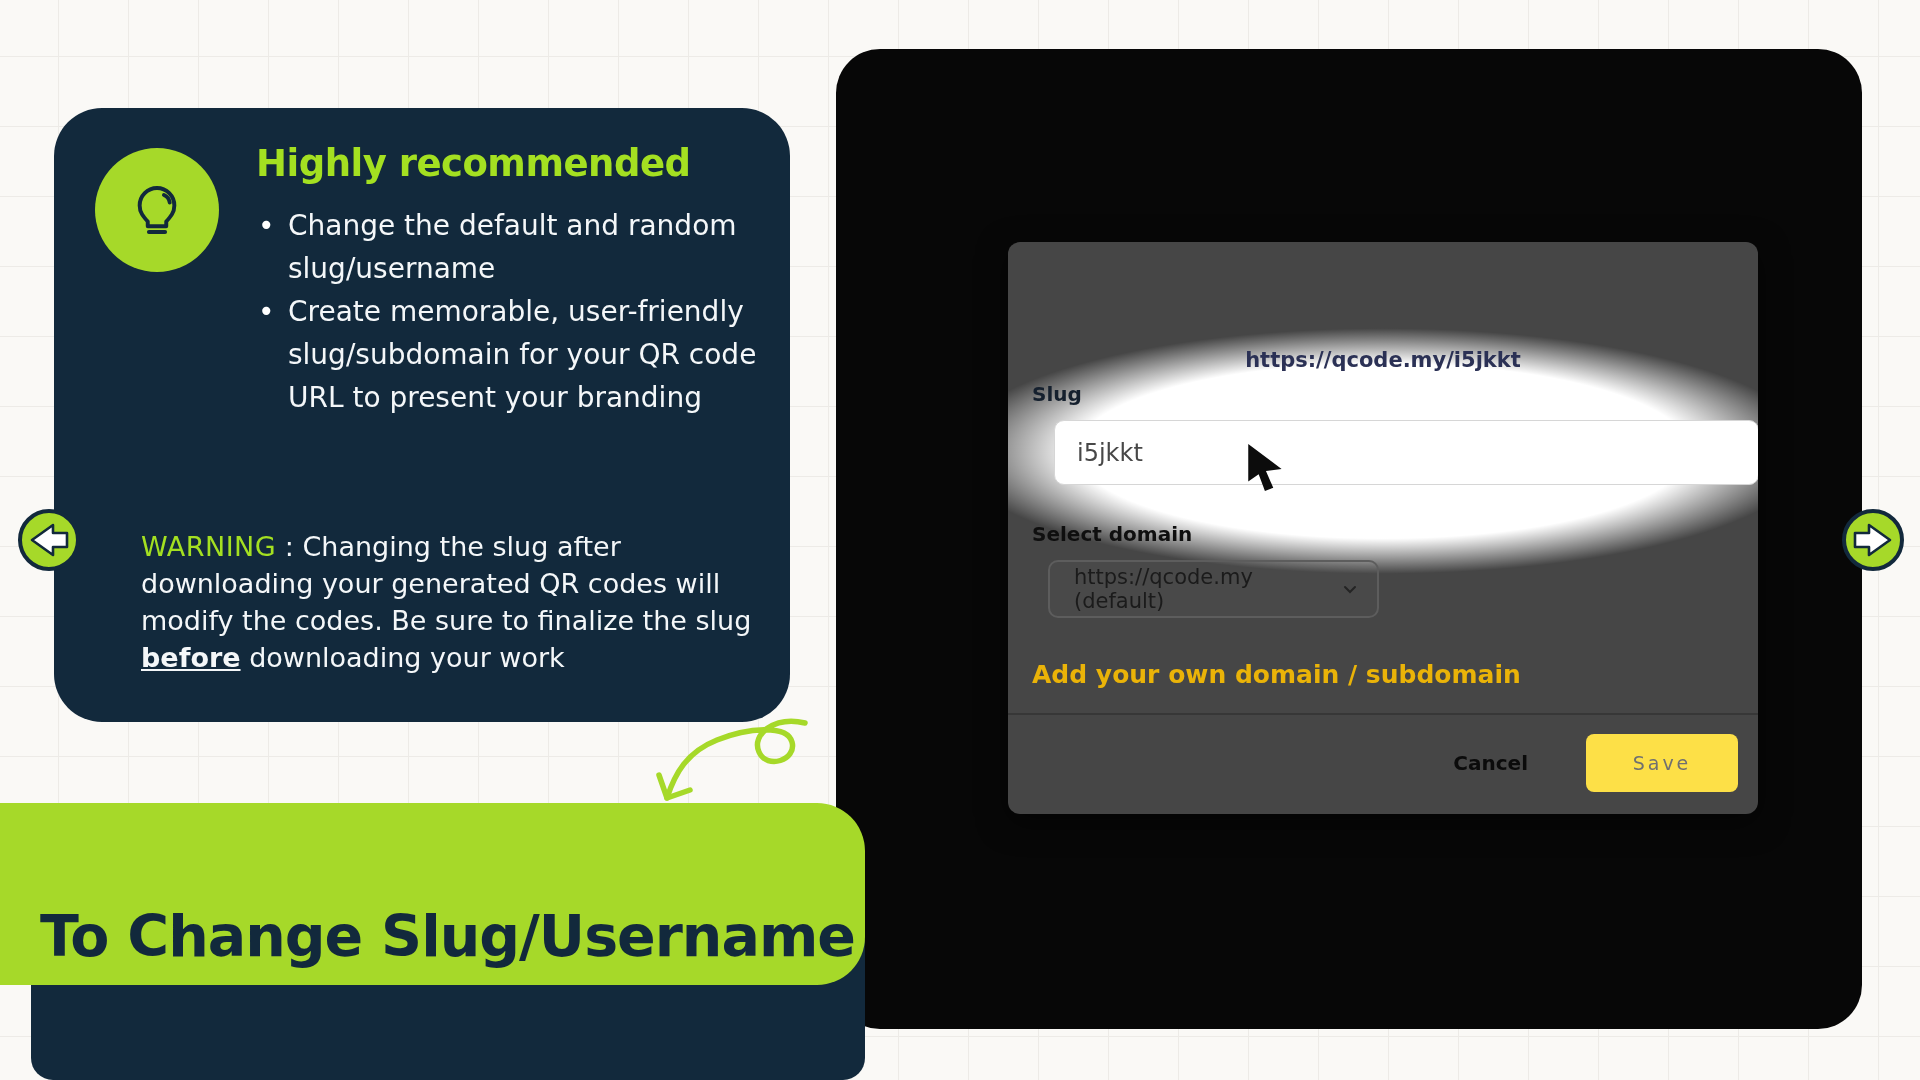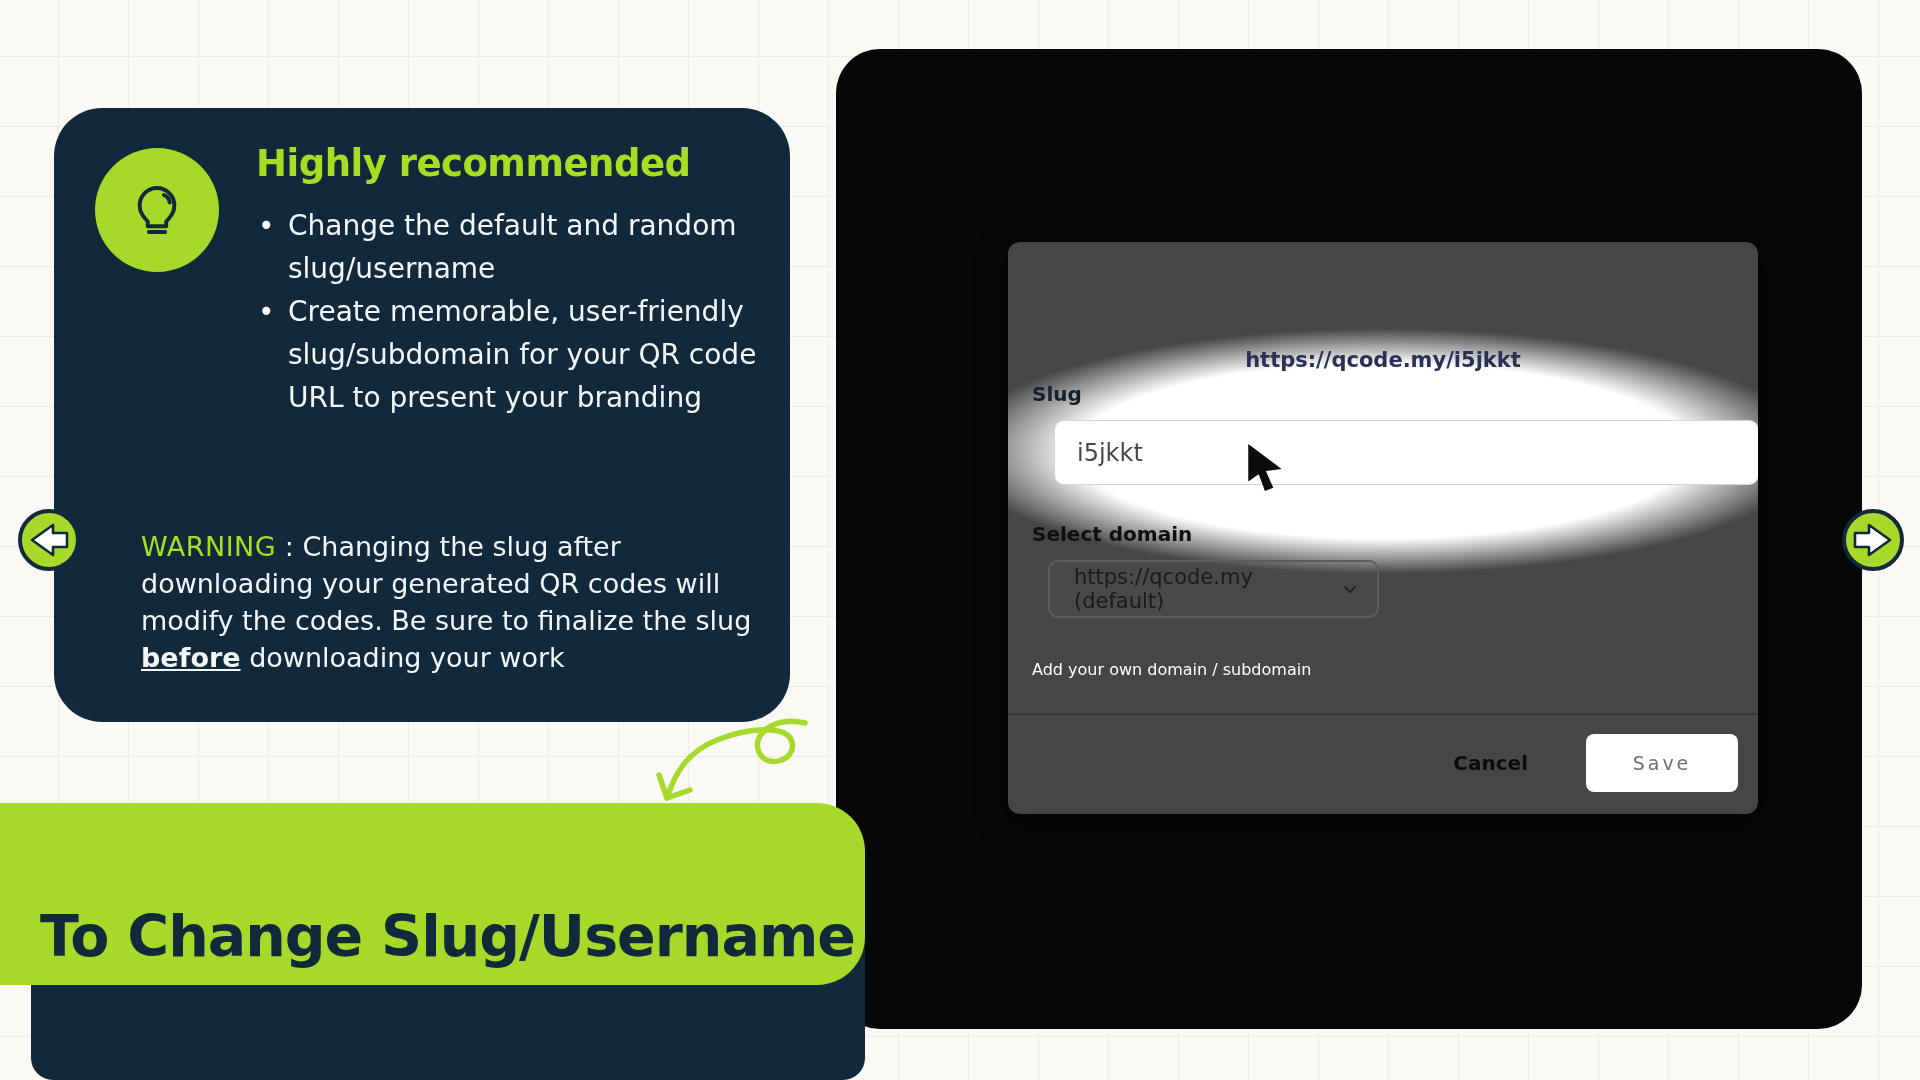--- a/index.html
+++ b/index.html
@@ -116,34 +116,34 @@
   }
   .domain-select{
     position:absolute; left:24px; top:318px; width:331px; height:58px;
     border:2px solid #5d5d5d; border-radius:10px; background:rgba(255,255,255,0.02);
     display:flex; align-items:center; gap:14px; padding:0 20px 0 24px;
     font-size:21px; color:#1b1b1b; cursor:pointer;margin-left:16px;
   }
   .domain-select .chev{ margin-left:auto; display:flex; }
   .add-domain{
     position:absolute; left:24px; top:418px;
-    font-size:16px; font-weight:normal; color:#ffffff; cursor:pointer;
+    font-size:25px; font-weight:bold; color:#eab308; cursor:pointer;
   }
   .modal-footer{
     position:absolute; left:0; bottom:3px; width:100%; height:98px;
     border-top:2px solid #373737;
     display:flex; align-items:center; justify-content:flex-end;
     gap:58px; padding-right:20px;
   }
   .cancel-btn{
     background:none; border:none; font-size:20px; font-weight:bold; color:#0b0b0b;
     font-family:inherit; cursor:pointer;
   }
   .save-btn{
-    width:152px; height:58px; background:#ffffff; border:none; border-radius:8px;
+    width:152px; height:58px; background:#fde047; border:none; border-radius:8px;
     color:#707070; font-size:19px; letter-spacing:3px; font-family:inherit; cursor:pointer;
   }
 </style>
 </head>
 <body>
 
 <div class="stage">
 
   <div class="tip-card">
     <div class="bulb-badge">

